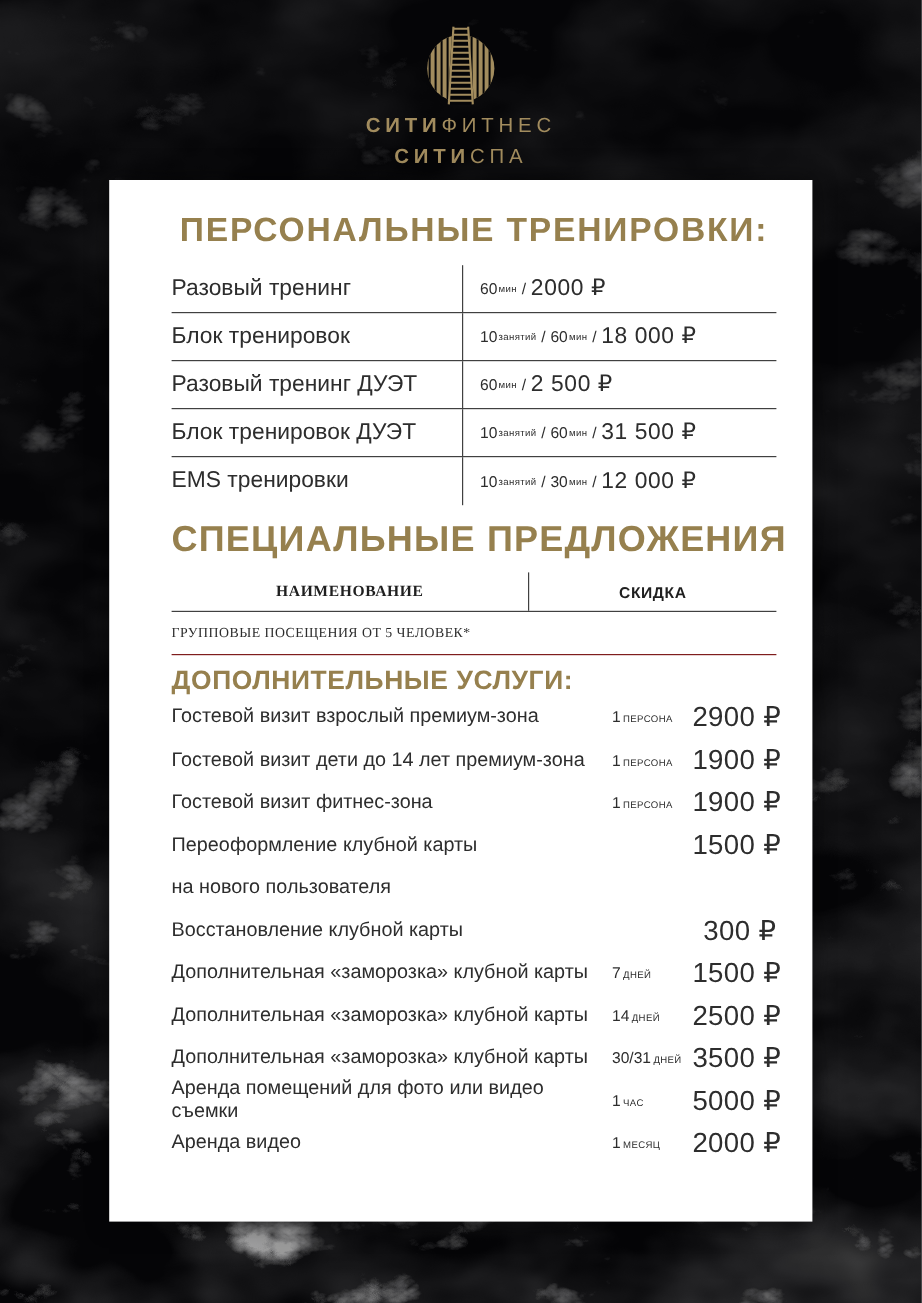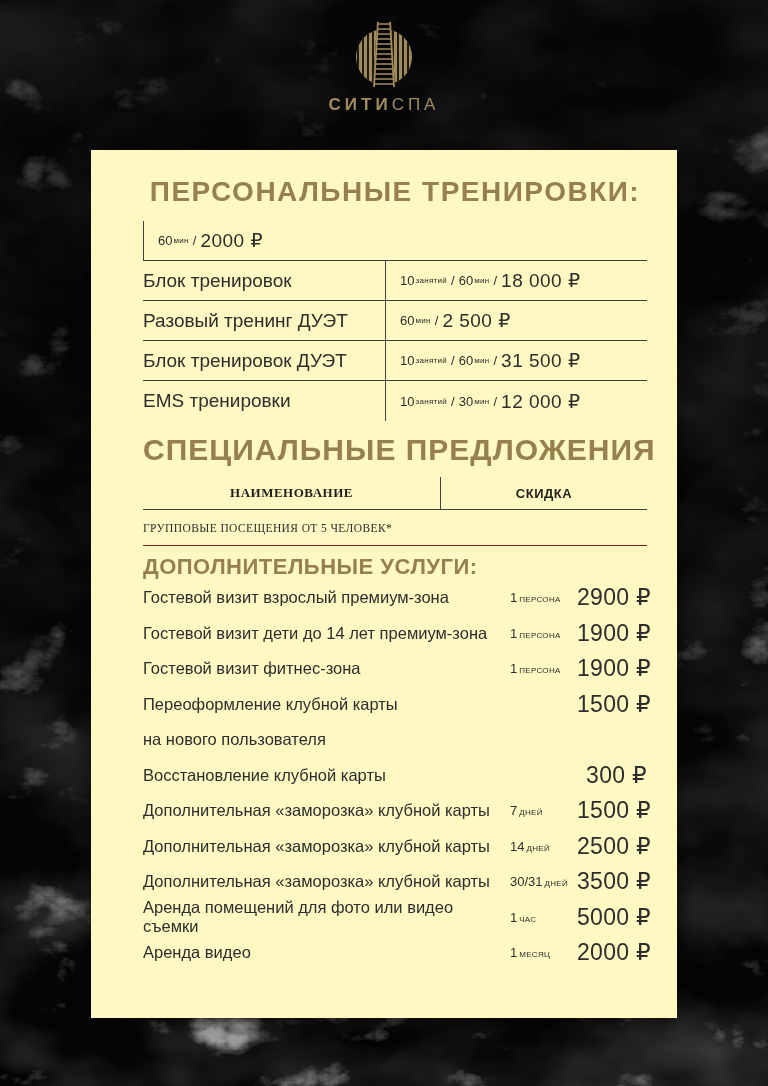--- a/index.html
+++ b/index.html
@@ -13,21 +13,21 @@
   
   .logo{position:absolute;top:22px;left:0;width:100%;text-align:center;color:#a28c5e;z-index:1;}
   .logo-icon{display:block;margin:0 auto 4px;}
   .logo .line{font-size:17px;letter-spacing:4px;line-height:1.5;}
   .logo .strong{font-weight:700;}
   .logo .light{font-weight:400;}
 
   
   .card{
     position:absolute;left:91px;top:150px;width:586px;height:868px;
-    background:#fef9c3;z-index:1;box-sizing:border-box;
+    background:#ffffff;z-index:1;box-sizing:border-box;
     padding:26px 30px 0 52px;color:#2d2d2d;
     box-shadow:0 0 18px rgba(0,0,0,0.55);
   }
   .title-xl{color:#96804e;font-weight:700;font-size:28px;line-height:32px;
     text-align:center;margin:0;letter-spacing:1.5px;white-space:nowrap;}
   .title-xl2{color:#96804e;font-weight:700;font-size:30px;line-height:38px;
     text-align:center;margin:10px 0 0;letter-spacing:1px;white-space:nowrap;}
 
   
   .pt-table{margin-top:13px;}
@@ -100,29 +100,31 @@
         </clipPath>
       </defs>
     <g clip-path="url(#sph)">
       <rect x="0" y="0" width="80" height="66" fill="#a28c5e"></rect>
       <path stroke="#050507" stroke-width="1.7" d="M14 0V66 M19 0V66 M24 0V66 M29 0V66 M34 0V66 M39 0V66 M44 0V66 M49 0V66 M54 0V66 M59 0V66 M64 0V66"></path>
     </g>
     <polygon points="33,0 47,0 51,65 29,65" fill="#050507"></polygon>
     <path stroke="#a28c5e" stroke-width="1.8" fill="none" d="M33.9 0 L30 65 M46.1 0 L50 65"></path>
     <path stroke="#a28c5e" stroke-width="1.6" fill="none" d="M33.9 2H46.1 M33.5 7H46.5 M33.2 12H46.8 M32.9 17H47.1 M32.6 22H47.4 M32.2 27H47.8 M31.9 32H48.1 M31.6 37H48.4 M31.3 42H48.7 M30.9 47H49.1 M30.6 52H49.4 M30.3 57H49.7 M30 62H50"></path>
   </svg>
+  <div class="line"><span class="strong">СИТИ</span><span class="light">ФИТНЕС</span></div>
   <div class="line"><span class="strong">СИТИ</span><span class="light">СПА</span></div>
 </div>
 
 <div class="card">
 
   <h1 class="title-xl">ПЕРСОНАЛЬНЫЕ ТРЕНИРОВКИ:</h1>
 
   <div class="pt-table" id="pt-rows">
       <div class="pt-row bordered">
+        <div class="pt-name">Разовый тренинг</div>
         <div class="pt-val">
           <span class="u-num">60</span>
           <span class="u-lbl">мин</span>
           <span class="u-sep"> / </span>
           <span class="pt-price">2000 ₽</span>
         </div>
       </div>
       <div class="pt-row bordered">
         <div class="pt-name">Блок тренировок</div>
         <div class="pt-val">

